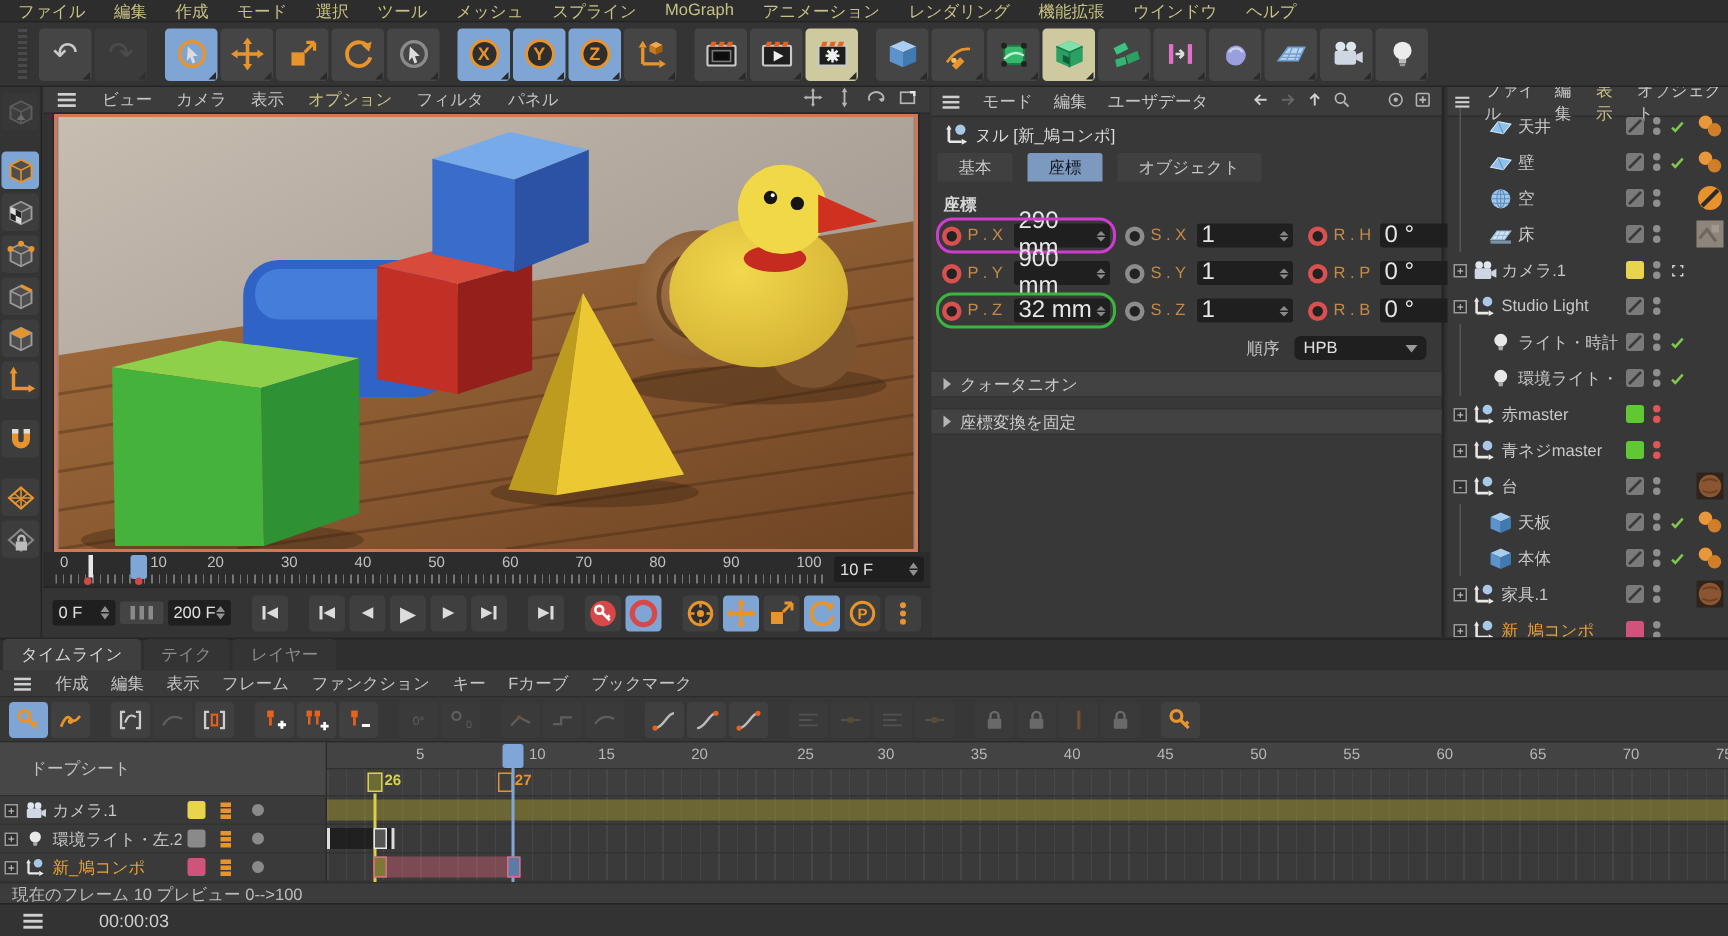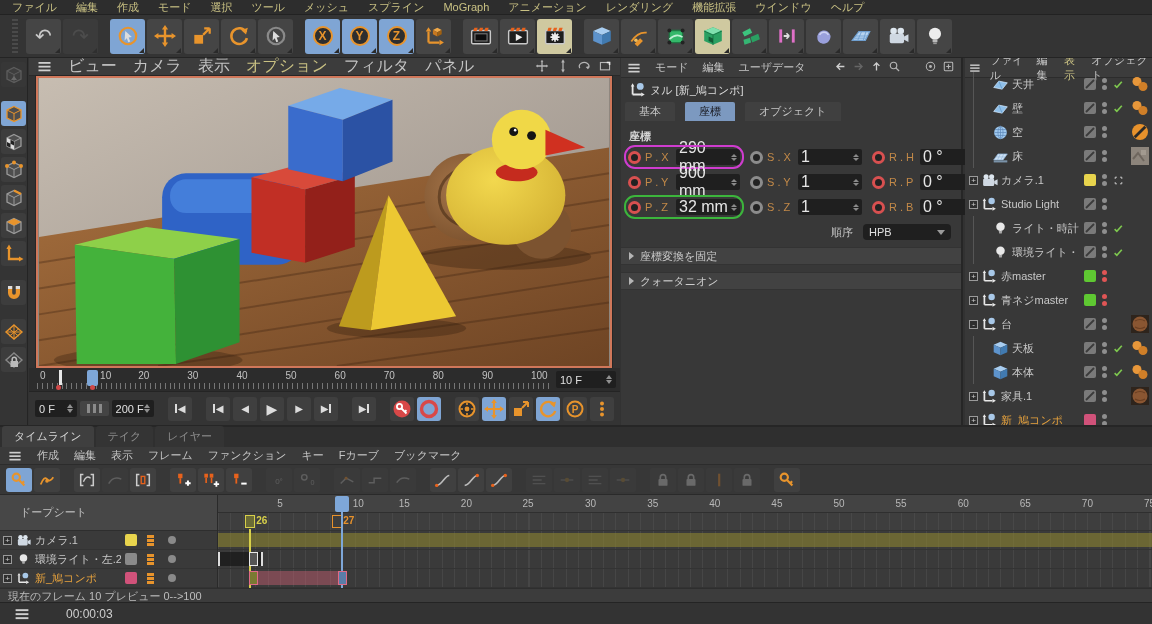--- a/index.html
+++ b/index.html
@@ -25,21 +25,21 @@
   .circ-letter{width:20px;height:20px;border:2.5px solid #e8942c;border-radius:50%;color:#e8942c;font-weight:bold;font-size:12px;display:flex;align-items:center;justify-content:center;background:#2e2e2e;}
   
   #tool-sidebar{left:0;top:58px;width:28px;height:367px;background:#343434;border-right:1px solid #242424;display:flex;flex-direction:column;align-items:center;padding-top:4px;gap:3px;}
   .sbtn{width:25px;height:25px;border-radius:3px;background:#3d3d3d;display:flex;align-items:center;justify-content:center;}
   .sbtn.active{background:#7fa5d4;}
   .sbtn.disabled{opacity:.4;}
   .sbtn .ic{width:20px;height:20px;}
   .sgap{height:8px;}
   
   #vp-menubar{left:29px;top:58px;width:591px;height:18px;background:#3c3c3c;display:flex;align-items:center;gap:16px;padding:0 8px;border-bottom:1px solid #2a2a2a;}
-  #vp-menubar .menu-item{color:#c4c4c4;font-size:16px;}
+  #vp-menubar .menu-item{color:#c4c4c4;font-size:11px;}
   #vp-menubar .menu-item.hl{color:#cfc névc;color:#c9c183;}
   #vp-nav{margin-left:auto;display:flex;gap:7px;align-items:center;}
   #vp-nav .ic{width:14px;height:14px;}
   #viewport{left:36px;top:76px;width:576px;height:292px;background:#8e867e;border:2px solid #d0775a;outline:1px solid #262626;}
   #viewport svg{display:block;width:100%;height:100%;}
   
   #powerslider{left:29px;top:368px;width:591px;height:24px;background:#2c2c2c;border-bottom:1px solid #242424;}
   .ps-num{position:absolute;top:2px;font-size:10px;color:#c2c2c2;}
   #ps-ticks{position:absolute;left:8px;right:70px;bottom:2px;height:6px;background:repeating-linear-gradient(90deg,#767676 0 1px,transparent 1px 4.91px);}
   .ps-dot{position:absolute;bottom:1px;width:5px;height:5px;border-radius:50%;background:#d04848;}
@@ -921,25 +921,25 @@
     <div id="order-row">
       <span style="color:#c8c8c8">順序</span>
       <div id="order-dd">
           <span>HPB</span>
           <i></i>
         </div>
     </div>
     <div id="attr-collapsed">
         <div class="collap">
           <i></i>
-          <span>座標変換を固定</span>
+          <span>クォータニオン</span>
         </div>
         <div class="collap">
           <i></i>
-          <span>クォータニオン</span>
+          <span>座標変換を固定</span>
         </div>
       </div>
   </div>
 
   <div id="objmgr" class="abs">
     <div class="panel-menubar" id="obj-menubar">
         <span class="ic " style="width: 14px; height: 14px;">
           <svg viewBox="0 0 20 20">
             <rect x="2" y="4" width="16" height="2.4" fill="#cfcfcf"></rect>
             <rect x="2" y="9" width="16" height="2.4" fill="#cfcfcf"></rect>
@@ -1671,21 +1671,21 @@
               <div class="tcirc"></div>
             </div>
           </div>
       </div>
       <div id="dope-right">
         <div id="tl-ruler">
             <span class="rnum" style="left: 62.1px;">5</span>
             <span class="rnum" style="left: 140.2px;">10</span>
             <span class="rnum" style="left: 186.3px;">15</span>
             <span class="rnum" style="left: 248.4px;">20</span>
-            <span class="rnum" style="left: 310px;">25</span>
+            <span class="rnum" style="left: 319px;">25</span>
             <span class="rnum" style="left: 372.6px;">30</span>
             <span class="rnum" style="left: 434.7px;">35</span>
             <span class="rnum" style="left: 496.8px;">40</span>
             <span class="rnum" style="left: 558.9px;">45</span>
             <span class="rnum" style="left: 621px;">50</span>
             <span class="rnum" style="left: 683.1px;">55</span>
             <span class="rnum" style="left: 745.2px;">60</span>
             <span class="rnum" style="left: 807.3px;">65</span>
             <span class="rnum" style="left: 869.4px;">70</span>
             <span class="rnum" style="left: 931.5px;">75</span>

